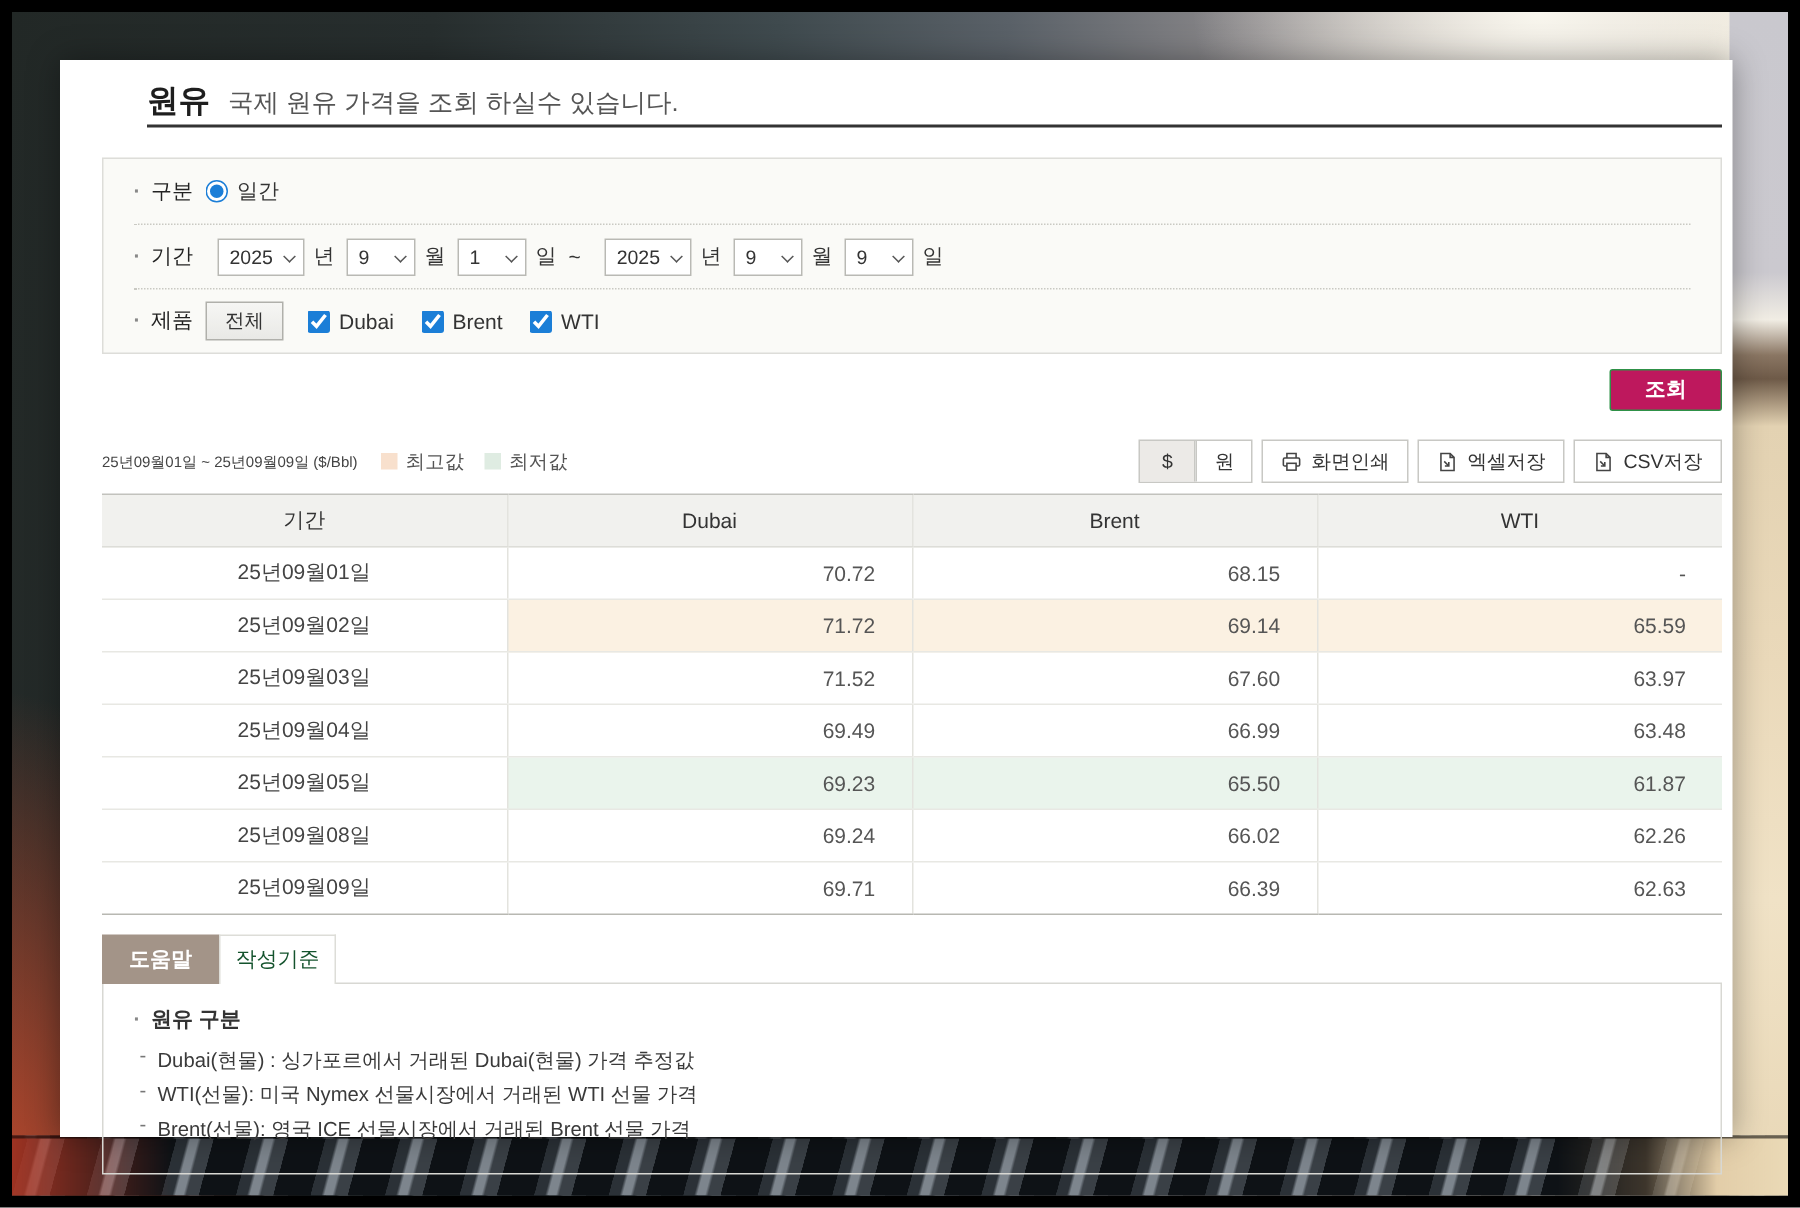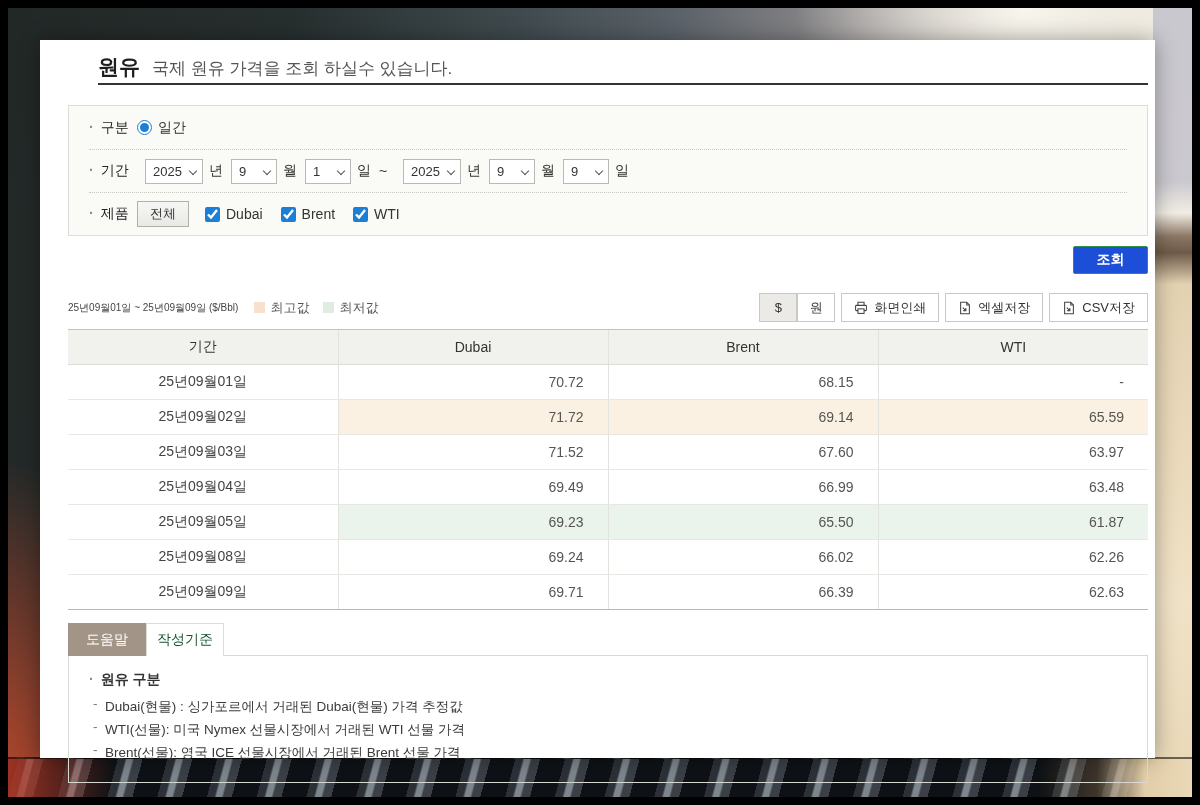--- a/index.html
+++ b/index.html
@@ -85,21 +85,21 @@
   tbody td { height:35px; font-size:14px; color:#555; border-bottom:1px solid #e8e8e3; }
   tbody tr:last-child td { border-bottom:1px solid #b8b8b2; }
   .c-date { text-align:center; color:#444; }
   .c-num { text-align:right; padding-right:24px; }
   .hl-max { background:#fbf1e2; }
   .hl-min { background:#eaf4ec; }
 
   
   .help-tabs { margin-top:13px; display:flex; position:relative; z-index:2; }
   .help-tab { width:78px; height:33px; display:flex; align-items:center; justify-content:center; font-size:14px; cursor:pointer; }
-  .help-tab.active { color:#fff; font-weight:normal; }
+  .help-tab.active { color:#fff; font-weight:bold; }
   .help-tab.inactive { background:#fff; color:#14532d; border:1px solid #ddddd8; border-bottom:none; }
   .help-box { border:1px solid #d8d8d3; margin-top:-1px; padding:15px 20px 18px 20px; min-height:104px; }
   .help-title { font-size:14px; font-weight:bold; color:#333; }
   .help-title::before { content:"·"; color:#888; margin-right:7px; }
   .help-list { list-style:none; margin-top:6px; }
   .help-list li { font-size:13.5px; color:#3a3a3a; line-height:23px; padding-left:16px; position:relative; }
   .help-list li::before { content:"-"; position:absolute; left:4px; top:-3px; color:#777; }
 </style>
 </head>
 <body>
@@ -173,21 +173,21 @@
           </label>
           <label class="chk">
             <input type="checkbox" checked="" style="">
             <span>WTI</span>
           </label>
         </div>
     </div>
   </div>
 
   <div class="search-row">
-    <button class="search-btn" style="background-color: #1d4ed8;">조회</button>
+    <button class="search-btn" style="background-color: #be185d;">조회</button>
   </div>
 
   <div class="meta-row">
     <div class="meta-left">
       <span class="range-text">25년09월01일 ~ 25년09월09일 ($/Bbl)</span>
       <div class="legend">
           <span class="legend-item">
             <span class="legend-swatch" style="background-color: rgb(248, 224, 205);"></span>
             <span>최고값</span>
           </span>

